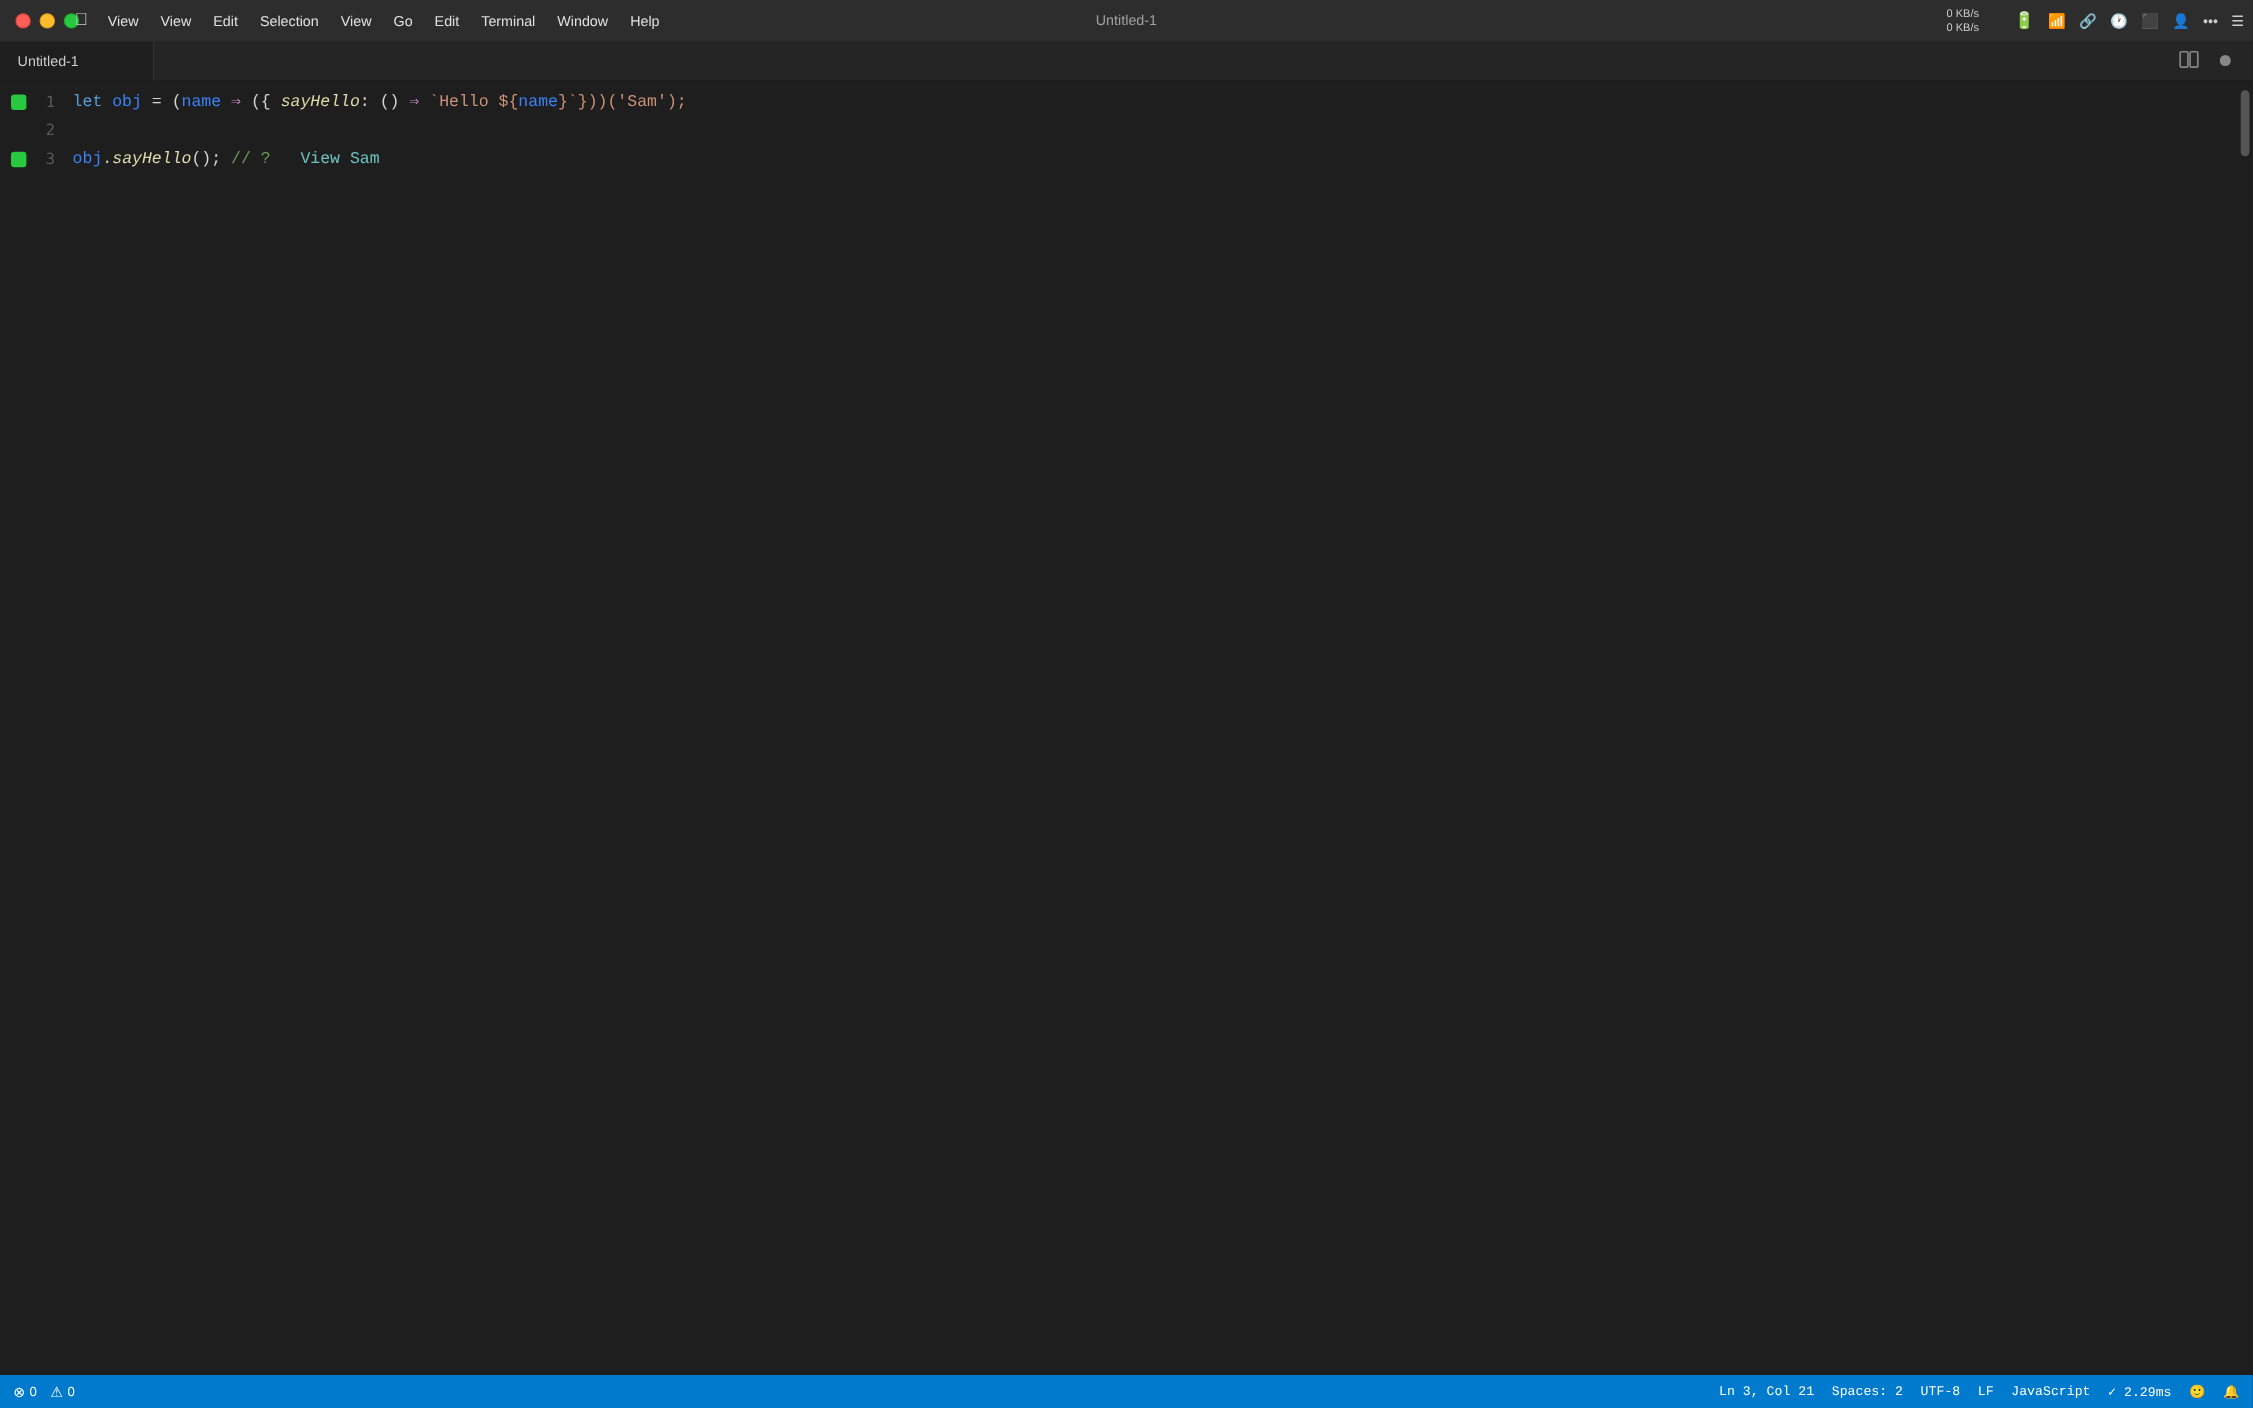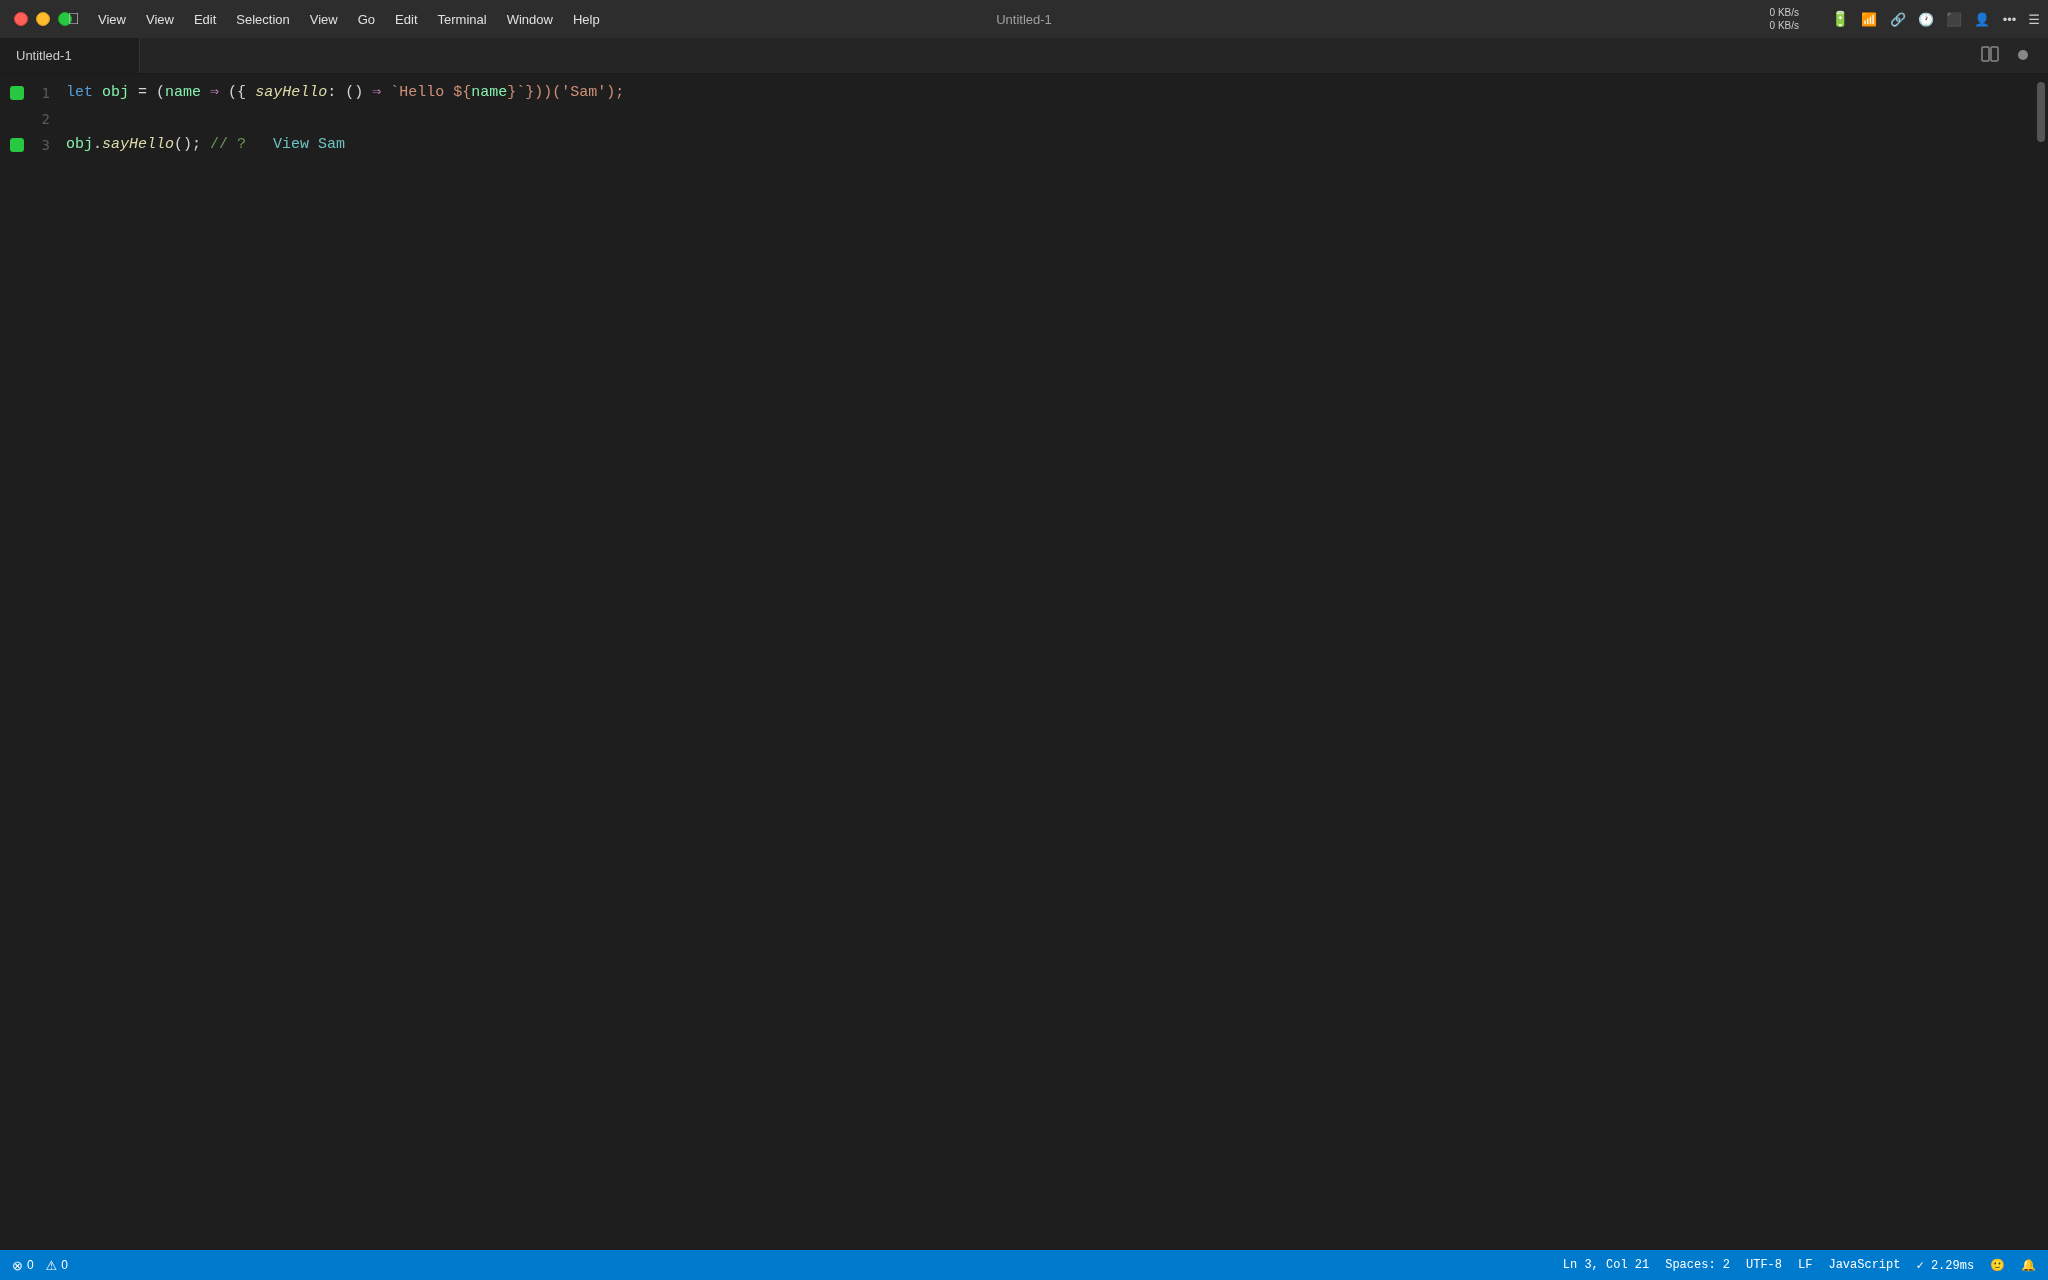--- a/index.html
+++ b/index.html
@@ -121,21 +121,21 @@
       width: 8px;
       margin: 0 auto;
       height: 60px;
       background: #555;
       border-radius: 4px;
       margin-top: 8px;
     }
 
     
     .kw { color: #569cd6; }       
-    .var { color: #86efac; }       
+    .var { color: #3b82f6; }       
     .arrow { color: #c586c0; }      
     .tmpl { color: #ce9178; } 
     .comment { color: #6a9955; } 
     .result { color: #6ec1c1; }   
     .method { color: #dcdcaa; font-style: italic; }   
     .punc { color: #d4d4d4; }
 
     
     .statusbar {
       width: 100%;

